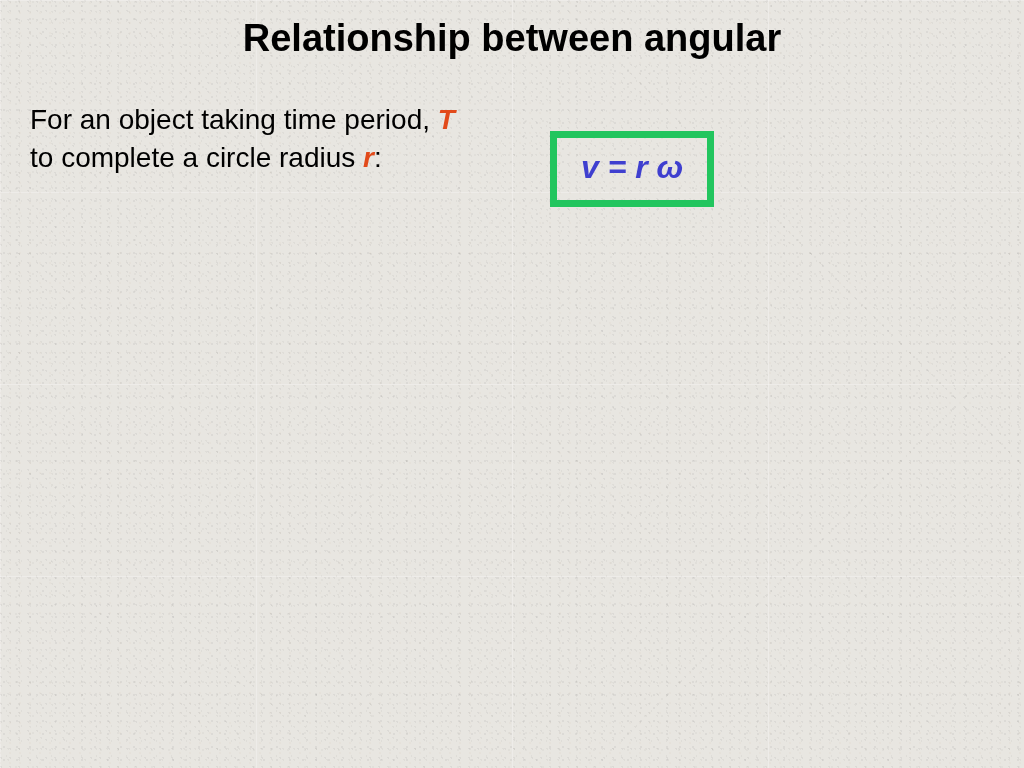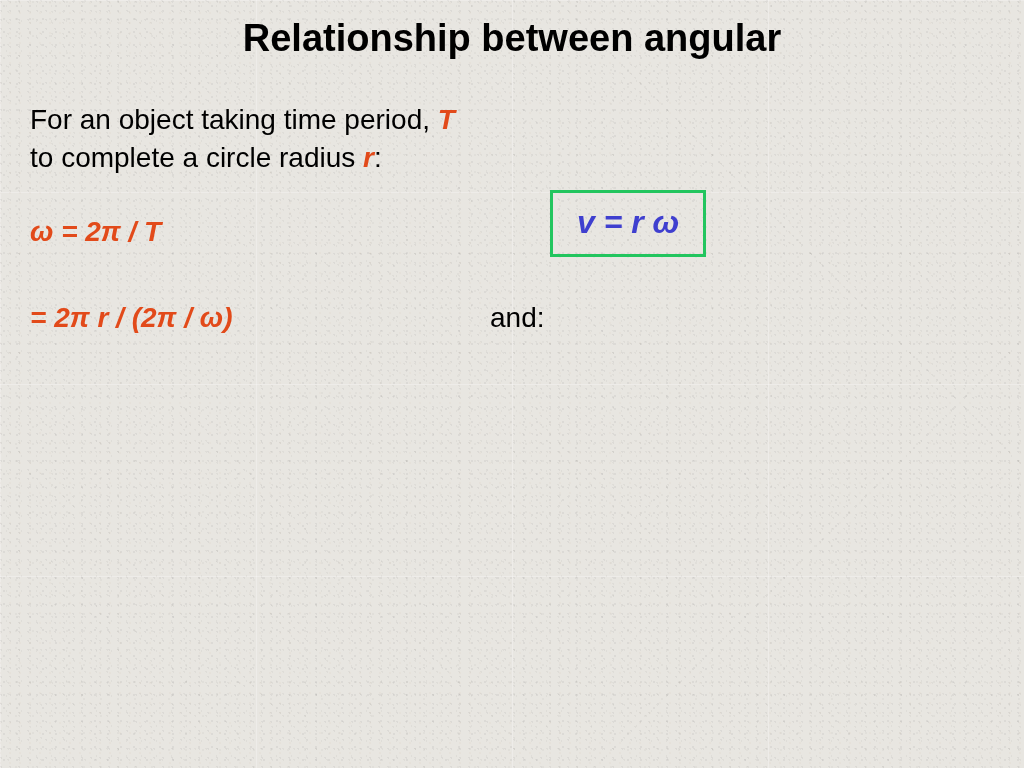--- a/index.html
+++ b/index.html
@@ -43,21 +43,20 @@
   .title {
     text-align: center;
     font-size: 38px;
     font-weight: bold;
     line-height: 1.3;
     margin-bottom: 38px;
   }
   .columns {
     display: flex;
     gap: 20px;
-    align-items: flex-end;
   }
   .col-left {
     flex: 0 0 440px;
     font-size: 28px;
     line-height: 1.35;
   }
   .col-right {
     flex: 1;
     font-size: 28px;
     line-height: 1.35;
@@ -69,21 +68,21 @@
   }
   .blue {
     color: #3f3fcf;
     font-weight: bold;
     font-style: italic;
   }
   .para { margin-bottom: 6px; }
   .gap { height: 30px; }
   .gap-sm { height: 12px; }
   .boxed {
-    border: 3px solid #22c55e;
+    border: 7px solid #22c55e;
     display: inline-block;
     padding: 8px 24px 10px 24px;
     font-size: 32px;
     margin-left: 60px;
   }
 </style>
 </head>
 <body>
 
 <div class="slide">
@@ -94,44 +93,37 @@
 
   <div class="columns">
 
     <div class="col-left">
       <div class="para">
         <span>For an object taking time period, </span><span class="orange">T</span><span> to complete a circle radius </span><span class="orange">r</span><span>:</span>
       </div>
 
       <div class="gap"></div>
 
-      <div class="para">
-        <span class="orange">ω = 2π / T</span>
-      </div>
 
 
       <div class="gap"></div>
 
 
       <div class="gap-sm"></div>
 
-      <div class="para">
-        <span class="orange">= 2π r  / (2π / ω)</span>
-      </div>
     </div>
 
     <div class="col-right">
 
       <div class="gap"></div>
 
       <div class="boxed">
         <span class="blue">v = r ω</span>
       </div>
 
       <div class="gap"></div>
       <div class="gap-sm"></div>
 
-      <div class="para">and:</div>
 
     </div>
 
   </div>
 </div>
 
 </body></html>

